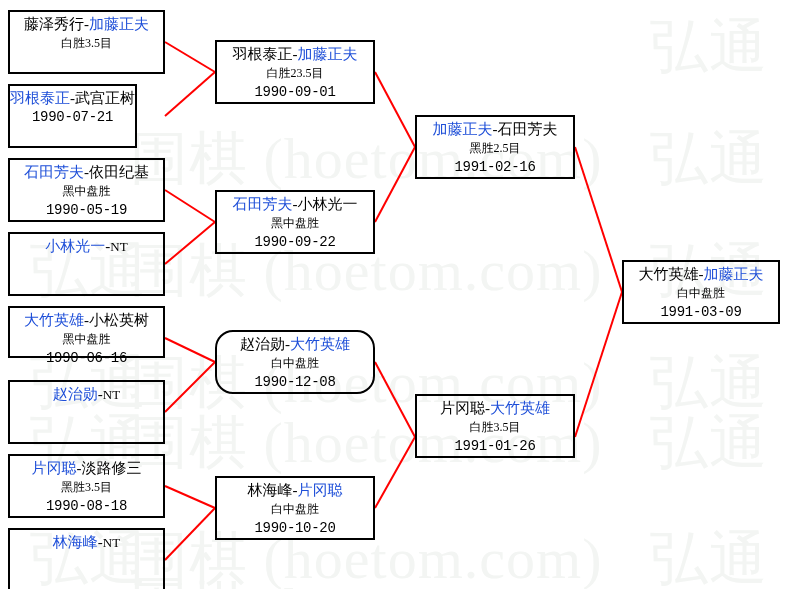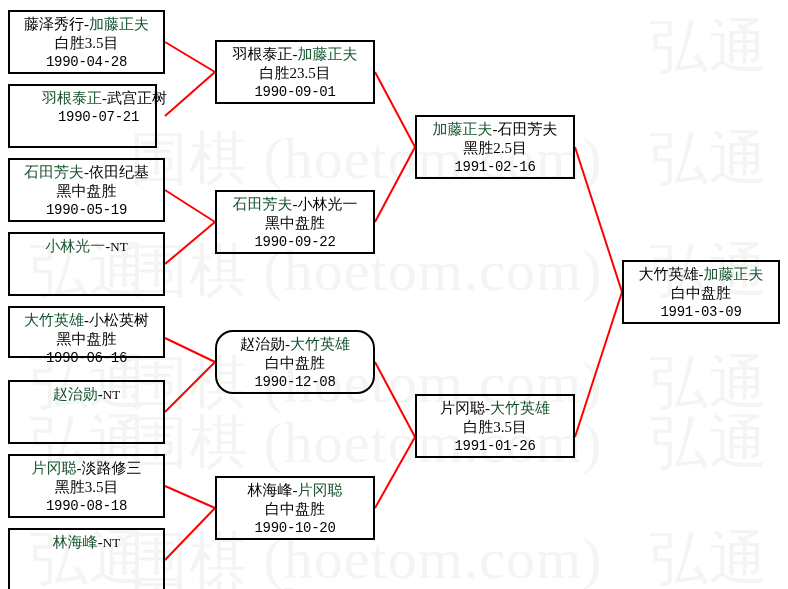--- a/index.html
+++ b/index.html
@@ -38,28 +38,28 @@
     border:2px solid #000000;
     background:transparent;
     z-index:2;
     text-align:center;
     padding-top:3px;
   }
   .line1{
     font-size:15px;line-height:19px;color:#000000;white-space:nowrap;
   }
   .line2{
-    font-size:15px;line-height:19px;color:#000000;white-space:nowrap;
+    font-size:12px;line-height:19px;color:#000000;white-space:nowrap;
   }
   .line3{
     font-size:14px;line-height:18px;color:#000000;white-space:nowrap;
     font-family:"Liberation Mono","DejaVu Sans Mono",monospace;
     letter-spacing:-0.3px;
   }
-  .red{color:#14532d;}
+  .red{color:#1d4ed8;}
   .blk{color:#000000;}
   .dash{color:#000000;}
   .nt{font-size:13px;}
 </style>
 </head>
 <body>
 
 <div id="bracket">
 
   <div class="wm-layer">
@@ -95,23 +95,22 @@
       <line x1="375" y1="362" x2="415" y2="437" stroke="#ff0000" stroke-width="2"></line>
       <line x1="375" y1="508" x2="415" y2="437" stroke="#ff0000" stroke-width="2"></line>
       <line x1="575" y1="147" x2="622" y2="292" stroke="#ff0000" stroke-width="2"></line>
       <line x1="575" y1="437" x2="622" y2="292" stroke="#ff0000" stroke-width="2"></line>
     </svg>
 
   <div id="nodes">
       <div class="node" style="left: 8px; top: 10px; width: 157px; height: 64px; border-color: rgb(0, 0, 0);">
         <div class="line1"><span class="blk">藤泽秀行</span><span class="dash">-</span><span class="red">加藤正夫</span></div>
         <div class="line2">白胜3.5目</div>
-        <div class="line3">1990-04-28</div>
       </div>
-      <div class="node" style="left: 8px; top: 84px; width: 149px; height: 64px; border-color: rgb(0, 0, 0); padding-left: 32px;">
+      <div class="node" style="left: 8px; top: 84px; width: 129px; height: 64px; border-color: rgb(0, 0, 0);">
         <div class="line1"><span class="red">羽根泰正</span><span class="dash">-</span><span class="blk">武宫正树</span></div>
         <div class="line3">1990-07-21</div>
       </div>
       <div class="node" style="left: 8px; top: 158px; width: 157px; height: 64px; border-color: rgb(0, 0, 0);">
         <div class="line1"><span class="red">石田芳夫</span><span class="dash">-</span><span class="blk">依田纪基</span></div>
         <div class="line2">黑中盘胜</div>
         <div class="line3">1990-05-19</div>
       </div>
       <div class="node" style="left: 8px; top: 232px; width: 157px; height: 64px; border-color: rgb(0, 0, 0);">
         <div class="line1"><span class="red">小林光一</span><span class="dash">-</span><span class="blk nt">NT</span></div>

